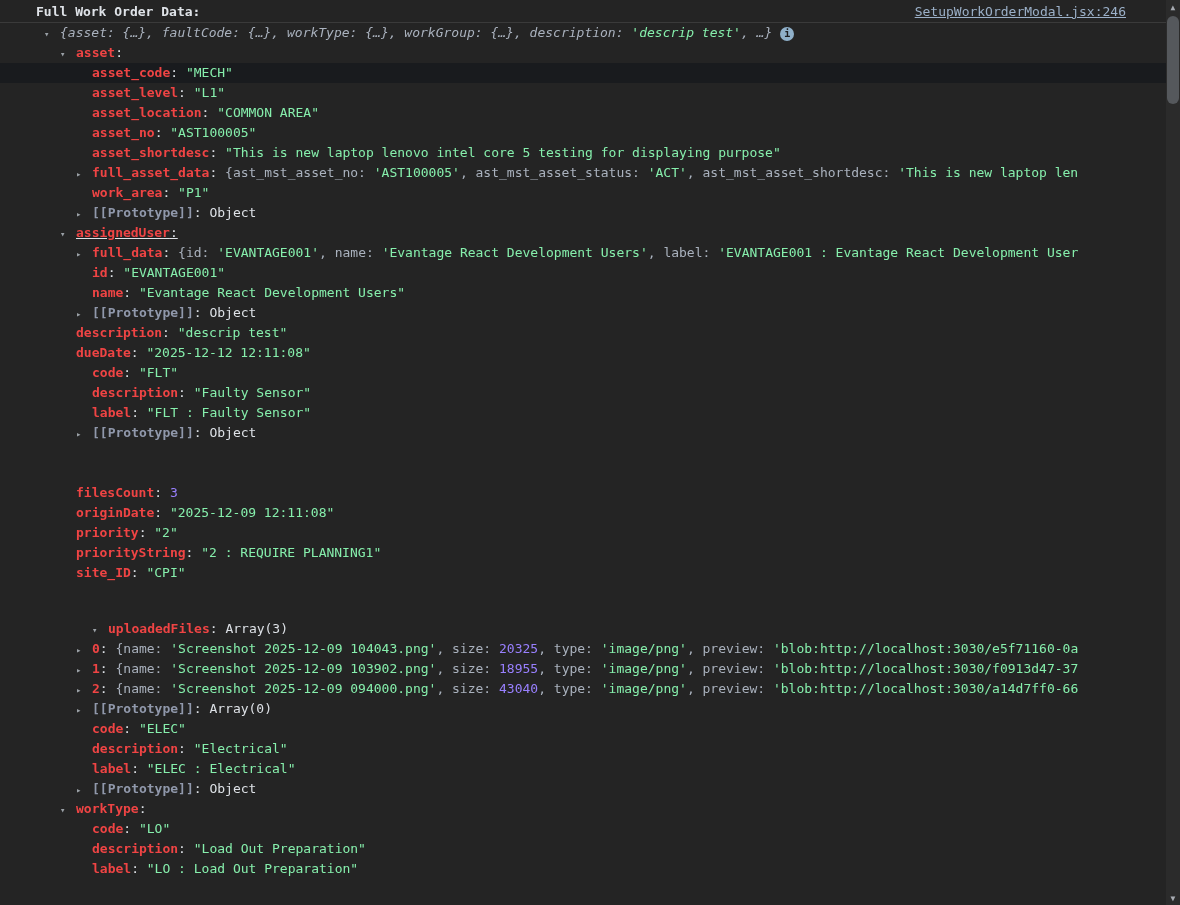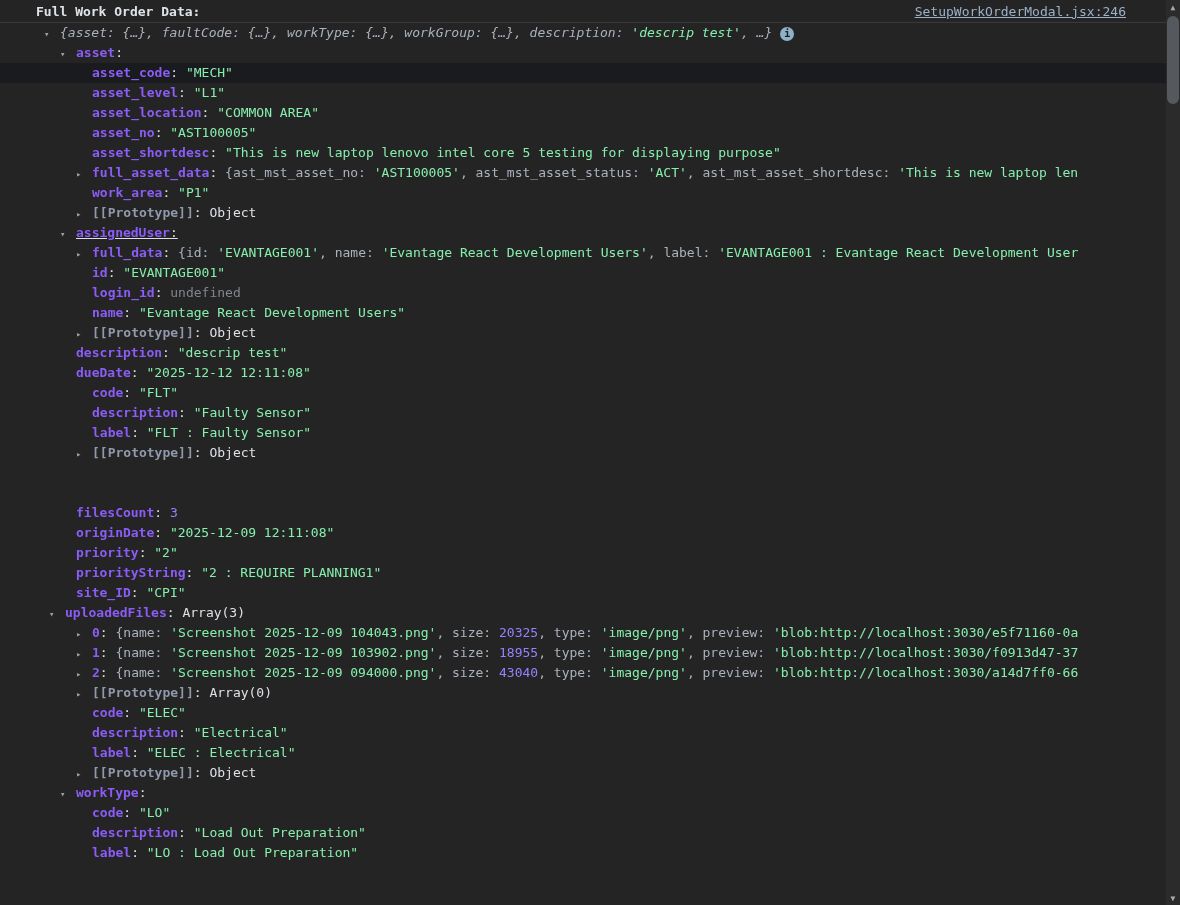--- a/index.html
+++ b/index.html
@@ -18,21 +18,21 @@
   }
   .link{color:#9bb0c8;text-decoration:underline;font-weight:400;cursor:pointer;white-space:nowrap;}
   #tree{width:100%;}
   .row{height:20px;line-height:20px;white-space:nowrap;overflow:hidden;color:#dde1e6;}
   .row.hl{background:#191b1e;}
   .row.ital{font-style:italic;}
   .arrow{
     display:inline-block;width:16px;color:#9aa0a6;font-size:9px;
     font-style:normal;vertical-align:baseline;
   }
-  .s-k{color:#8b5cf6;font-weight:600;text-align:center;}
+  .s-k{color:#ef4444;font-weight:600;text-align:center;}
   .s-kd{color:#9098ab;font-weight:600;}
   .s-s{color:#86efac;}
   .s-n{color:#9980ff;}
   .s-u{color:#81868d;}
   .s-p{color:#dde1e6;}
   .s-v{color:#aab2be;}
   .info{
     display:inline-flex;width:14px;height:14px;border-radius:50%;
     background:#8fb0c9;color:#1c1e21;font-size:10px;font-weight:700;
     align-items:center;justify-content:center;margin-left:8px;
@@ -62,35 +62,34 @@
       <div class="row" style="padding-left: 76px;"><span class="arrow"></span><span class="s-k">asset_level</span><span class="s-p">: </span><span class="s-s">"L1"</span></div>
       <div class="row" style="padding-left: 76px;"><span class="arrow"></span><span class="s-k">asset_location</span><span class="s-p">: </span><span class="s-s">"COMMON AREA"</span></div>
       <div class="row" style="padding-left: 76px;"><span class="arrow"></span><span class="s-k">asset_no</span><span class="s-p">: </span><span class="s-s">"AST100005"</span></div>
       <div class="row" style="padding-left: 76px;"><span class="arrow"></span><span class="s-k">asset_shortdesc</span><span class="s-p">: </span><span class="s-s">"This is new laptop lenovo intel core 5 testing for displaying purpose"</span></div>
       <div class="row" style="padding-left: 76px;"><span class="arrow">▸</span><span class="s-k">full_asset_data</span><span class="s-p">: </span><span class="s-v">{ast_mst_asset_no: </span><span class="s-s">'AST100005'</span><span class="s-v">, ast_mst_asset_status: </span><span class="s-s">'ACT'</span><span class="s-v">, ast_mst_asset_shortdesc: </span><span class="s-s">'This is new laptop len</span></div>
       <div class="row" style="padding-left: 76px;"><span class="arrow"></span><span class="s-k">work_area</span><span class="s-p">: </span><span class="s-s">"P1"</span></div>
       <div class="row" style="padding-left: 76px;"><span class="arrow">▸</span><span class="s-kd">[[Prototype]]</span><span class="s-p">: </span><span class="s-p">Object</span></div>
       <div class="row" style="padding-left: 60px; text-decoration: underline;"><span class="arrow">▾</span><span class="s-k">assignedUser</span><span class="s-p">:</span></div>
       <div class="row" style="padding-left: 76px;"><span class="arrow">▸</span><span class="s-k">full_data</span><span class="s-p">: </span><span class="s-v">{id: </span><span class="s-s">'EVANTAGE001'</span><span class="s-v">, name: </span><span class="s-s">'Evantage React Development Users'</span><span class="s-v">, label: </span><span class="s-s">'EVANTAGE001 : Evantage React Development User</span></div>
       <div class="row" style="padding-left: 76px;"><span class="arrow"></span><span class="s-k">id</span><span class="s-p">: </span><span class="s-s">"EVANTAGE001"</span></div>
-      <div class="row" style="padding-left: 76px;"><span class="arrow"></span><span class="s-k">login_id</span><span class="s-p">: </span><span class="s-u">undefined</span></div>
       <div class="row" style="padding-left: 76px;"><span class="arrow"></span><span class="s-k">name</span><span class="s-p">: </span><span class="s-s">"Evantage React Development Users"</span></div>
       <div class="row" style="padding-left: 76px;"><span class="arrow">▸</span><span class="s-kd">[[Prototype]]</span><span class="s-p">: </span><span class="s-p">Object</span></div>
       <div class="row" style="padding-left: 60px;"><span class="arrow"></span><span class="s-k">description</span><span class="s-p">: </span><span class="s-s">"descrip test"</span></div>
       <div class="row" style="padding-left: 60px;"><span class="arrow"></span><span class="s-k">dueDate</span><span class="s-p">: </span><span class="s-s">"2025-12-12 12:11:08"</span></div>
       <div class="row" style="padding-left: 76px;"><span class="arrow"></span><span class="s-k">code</span><span class="s-p">: </span><span class="s-s">"FLT"</span></div>
       <div class="row" style="padding-left: 76px;"><span class="arrow"></span><span class="s-k">description</span><span class="s-p">: </span><span class="s-s">"Faulty Sensor"</span></div>
       <div class="row" style="padding-left: 76px;"><span class="arrow"></span><span class="s-k">label</span><span class="s-p">: </span><span class="s-s">"FLT : Faulty Sensor"</span></div>
       <div class="row" style="padding-left: 76px;"><span class="arrow">▸</span><span class="s-kd">[[Prototype]]</span><span class="s-p">: </span><span class="s-p">Object</span></div>
       <div class="row" style="padding-left: 60px; margin-top: 40px;"><span class="arrow"></span><span class="s-k">filesCount</span><span class="s-p">: </span><span class="s-n">3</span></div>
       <div class="row" style="padding-left: 60px;"><span class="arrow"></span><span class="s-k">originDate</span><span class="s-p">: </span><span class="s-s">"2025-12-09 12:11:08"</span></div>
       <div class="row" style="padding-left: 60px;"><span class="arrow"></span><span class="s-k">priority</span><span class="s-p">: </span><span class="s-s">"2"</span></div>
       <div class="row" style="padding-left: 60px;"><span class="arrow"></span><span class="s-k">priorityString</span><span class="s-p">: </span><span class="s-s">"2 : REQUIRE PLANNING1"</span></div>
       <div class="row" style="padding-left: 60px;"><span class="arrow"></span><span class="s-k">site_ID</span><span class="s-p">: </span><span class="s-s">"CPI"</span></div>
-      <div class="row" style="padding-left: 49px;"><span class="arrow">▾</span><span class="s-k">uploadedFiles</span><span class="s-p">: </span><span class="s-p">Array(3)</span></div>
+      <div class="row" style="padding-left: 92px; margin-top: 36px;"><span class="arrow">▾</span><span class="s-k">uploadedFiles</span><span class="s-p">: </span><span class="s-p">Array(3)</span></div>
       <div class="row" style="padding-left: 76px;"><span class="arrow">▸</span><span class="s-k">0</span><span class="s-p">: </span><span class="s-v">{name: </span><span class="s-s">'Screenshot 2025-12-09 104043.png'</span><span class="s-v">, size: </span><span class="s-n">20325</span><span class="s-v">, type: </span><span class="s-s">'image/png'</span><span class="s-v">, preview: </span><span class="s-s">'blob:http://localhost:3030/e5f71160-0a</span></div>
       <div class="row" style="padding-left: 76px;"><span class="arrow">▸</span><span class="s-k">1</span><span class="s-p">: </span><span class="s-v">{name: </span><span class="s-s">'Screenshot 2025-12-09 103902.png'</span><span class="s-v">, size: </span><span class="s-n">18955</span><span class="s-v">, type: </span><span class="s-s">'image/png'</span><span class="s-v">, preview: </span><span class="s-s">'blob:http://localhost:3030/f0913d47-37</span></div>
       <div class="row" style="padding-left: 76px;"><span class="arrow">▸</span><span class="s-k">2</span><span class="s-p">: </span><span class="s-v">{name: </span><span class="s-s">'Screenshot 2025-12-09 094000.png'</span><span class="s-v">, size: </span><span class="s-n">43040</span><span class="s-v">, type: </span><span class="s-s">'image/png'</span><span class="s-v">, preview: </span><span class="s-s">'blob:http://localhost:3030/a14d7ff0-66</span></div>
       <div class="row" style="padding-left: 76px;"><span class="arrow">▸</span><span class="s-kd">[[Prototype]]</span><span class="s-p">: </span><span class="s-p">Array(0)</span></div>
       <div class="row" style="padding-left: 76px;"><span class="arrow"></span><span class="s-k">code</span><span class="s-p">: </span><span class="s-s">"ELEC"</span></div>
       <div class="row" style="padding-left: 76px;"><span class="arrow"></span><span class="s-k">description</span><span class="s-p">: </span><span class="s-s">"Electrical"</span></div>
       <div class="row" style="padding-left: 76px;"><span class="arrow"></span><span class="s-k">label</span><span class="s-p">: </span><span class="s-s">"ELEC : Electrical"</span></div>
       <div class="row" style="padding-left: 76px;"><span class="arrow">▸</span><span class="s-kd">[[Prototype]]</span><span class="s-p">: </span><span class="s-p">Object</span></div>
       <div class="row" style="padding-left: 60px;"><span class="arrow">▾</span><span class="s-k">workType</span><span class="s-p">:</span></div>
       <div class="row" style="padding-left: 76px;"><span class="arrow"></span><span class="s-k">code</span><span class="s-p">: </span><span class="s-s">"LO"</span></div>

